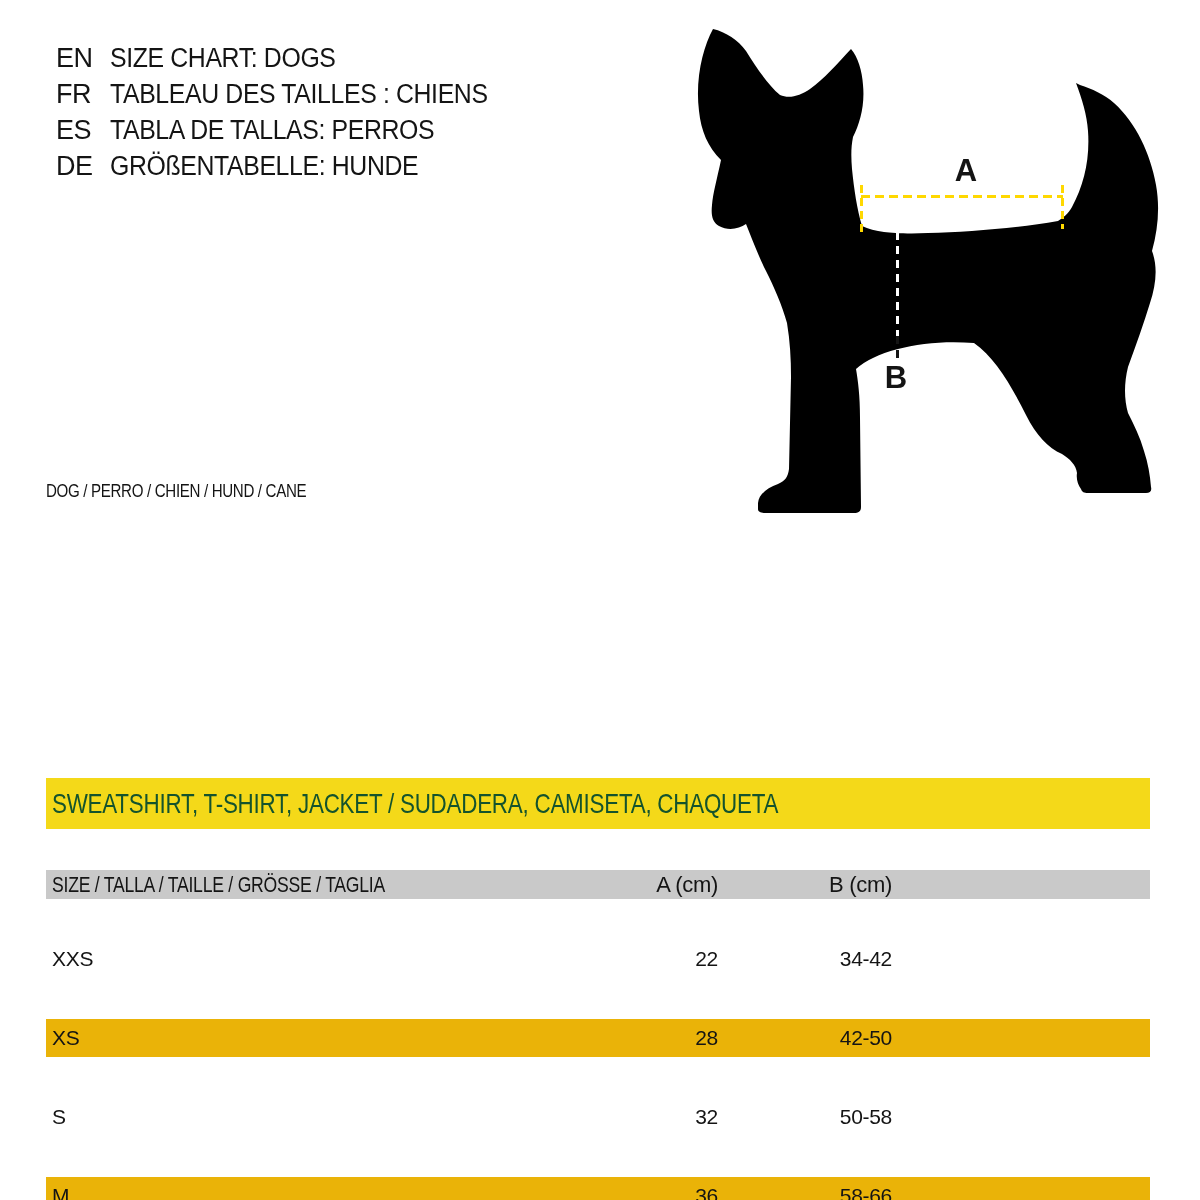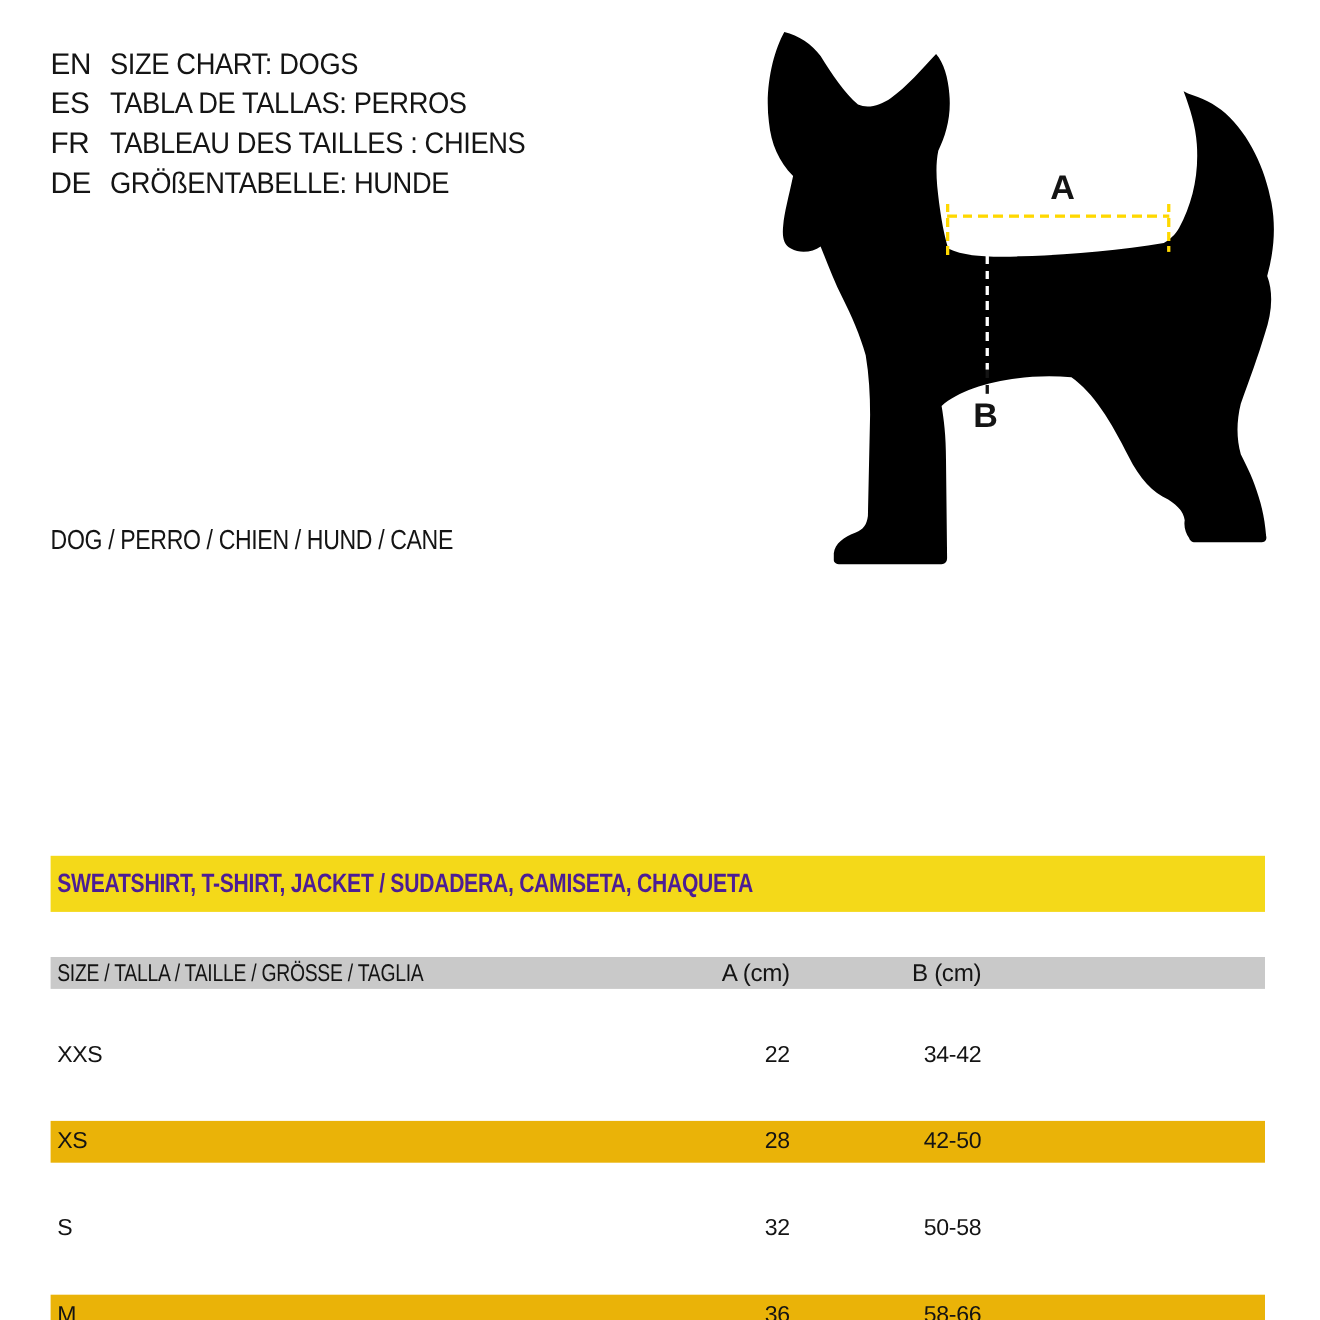--- a/index.html
+++ b/index.html
@@ -7,68 +7,68 @@
   .sheet{position:absolute;left:0;top:0;width:1200px;height:1200px;}
 
   
   .sx80,.sx84,.sx85,.sx86,.sx92{display:inline-block;white-space:nowrap;transform-origin:0 50%;}
   .sx80{transform:scaleX(.80);}
   .sx84{transform:scaleX(.84);}
   .sx85{transform:scaleX(.85);}
   .sx92{transform:scaleX(.92);}
 
   
-  .lang-list{position:absolute;left:46px;top:40px;letter-spacing:-0.4px;}
+  .lang-list{position:absolute;left:56px;top:40px;letter-spacing:-0.4px;}
   .lang-row{display:flex;line-height:36px;font-size:27px;}
   .lang-code{width:54px;flex:0 0 54px;}
   .lang-title{white-space:nowrap;}
 
   
   .dog-figure{position:absolute;left:688px;top:23px;width:480px;height:492px;}
   .dog-figure svg{position:absolute;left:0;top:0;}
   .m-line{position:absolute;}
   .m-h{height:3px;background:repeating-linear-gradient(90deg,#ffd800 0 9px,transparent 9px 14px);}
   .m-v{width:3px;background:repeating-linear-gradient(180deg,#ffd800 0 8px,transparent 8px 13px);}
   .m-v-white{width:3px;background:repeating-linear-gradient(180deg,#ffffff 0 8px,transparent 8px 14px);}
   .m-v-black{width:3px;background:repeating-linear-gradient(180deg,#141414 0 8px,transparent 8px 14px);}
   .m-label{position:absolute;width:36px;text-align:center;font-weight:bold;font-size:31px;line-height:36px;color:#141414;}
 
   
-  .animal-label{position:absolute;left:46px;top:479px;font-size:25px;line-height:25px;letter-spacing:-0.4px;}
+  .animal-label{position:absolute;left:46px;top:479px;font-size:18px;line-height:25px;letter-spacing:-0.4px;}
   .measure-defs{position:absolute;left:46px;top:585px;width:1140px;font-size:25px;line-height:36px;letter-spacing:-0.4px;}
   .brand-line{position:absolute;left:46px;top:694px;font-size:25px;line-height:25px;letter-spacing:-0.4px;}
 
   
   .size-table{position:absolute;left:46px;top:778px;width:1104px;letter-spacing:-0.3px;}
   .banner{background:#f4d919;height:51px;display:flex;flex-direction:column;justify-content:center;padding:0 0 0 6px;box-sizing:border-box;}
-  .banner-line{font-weight:bold;font-size:24px;line-height:25px;color:#4c1d95;}
+  .banner-line{font-weight:normal;font-size:28px;line-height:25px;color:#14532d;}
   .trow{display:grid;grid-template-columns:472px 200px 174px auto;align-items:center;margin-top:41px;}
   .thead{background:#c9c9c9;height:29px;font-size:22px;}
   .drow{height:38px;font-size:21px;}
   .drow.alt{background:#eab308;}
   .c-size{padding-left:6px;text-align:left;overflow:hidden;}
   .c-a,.c-b{text-align:right;}
 </style>
 </head>
 <body>
 
 <div class="sheet">
 
   <div class="lang-list">
     <div class="lang-row">
       <span class="lang-code">EN</span>
       <span class="lang-title sx92">SIZE CHART: DOGS</span>
     </div>
     <div class="lang-row">
+      <span class="lang-code">FR</span>
+      <span class="lang-title sx92">TABLEAU DES TAILLES : CHIENS</span>
+    </div>
+    <div class="lang-row">
       <span class="lang-code">ES</span>
       <span class="lang-title sx92">TABLA DE TALLAS: PERROS</span>
-    </div>
-    <div class="lang-row">
-      <span class="lang-code">FR</span>
-      <span class="lang-title sx92">TABLEAU DES TAILLES : CHIENS</span>
     </div>
     <div class="lang-row">
       <span class="lang-code">DE</span>
       <span class="lang-title sx92">GRÖßENTABELLE: HUNDE</span>
     </div>
   </div>
 
   <div class="dog-figure">
     <svg width="480" height="492" viewBox="0 0 480 492" aria-hidden="true">
       <path fill="#000000" d="M25,6

